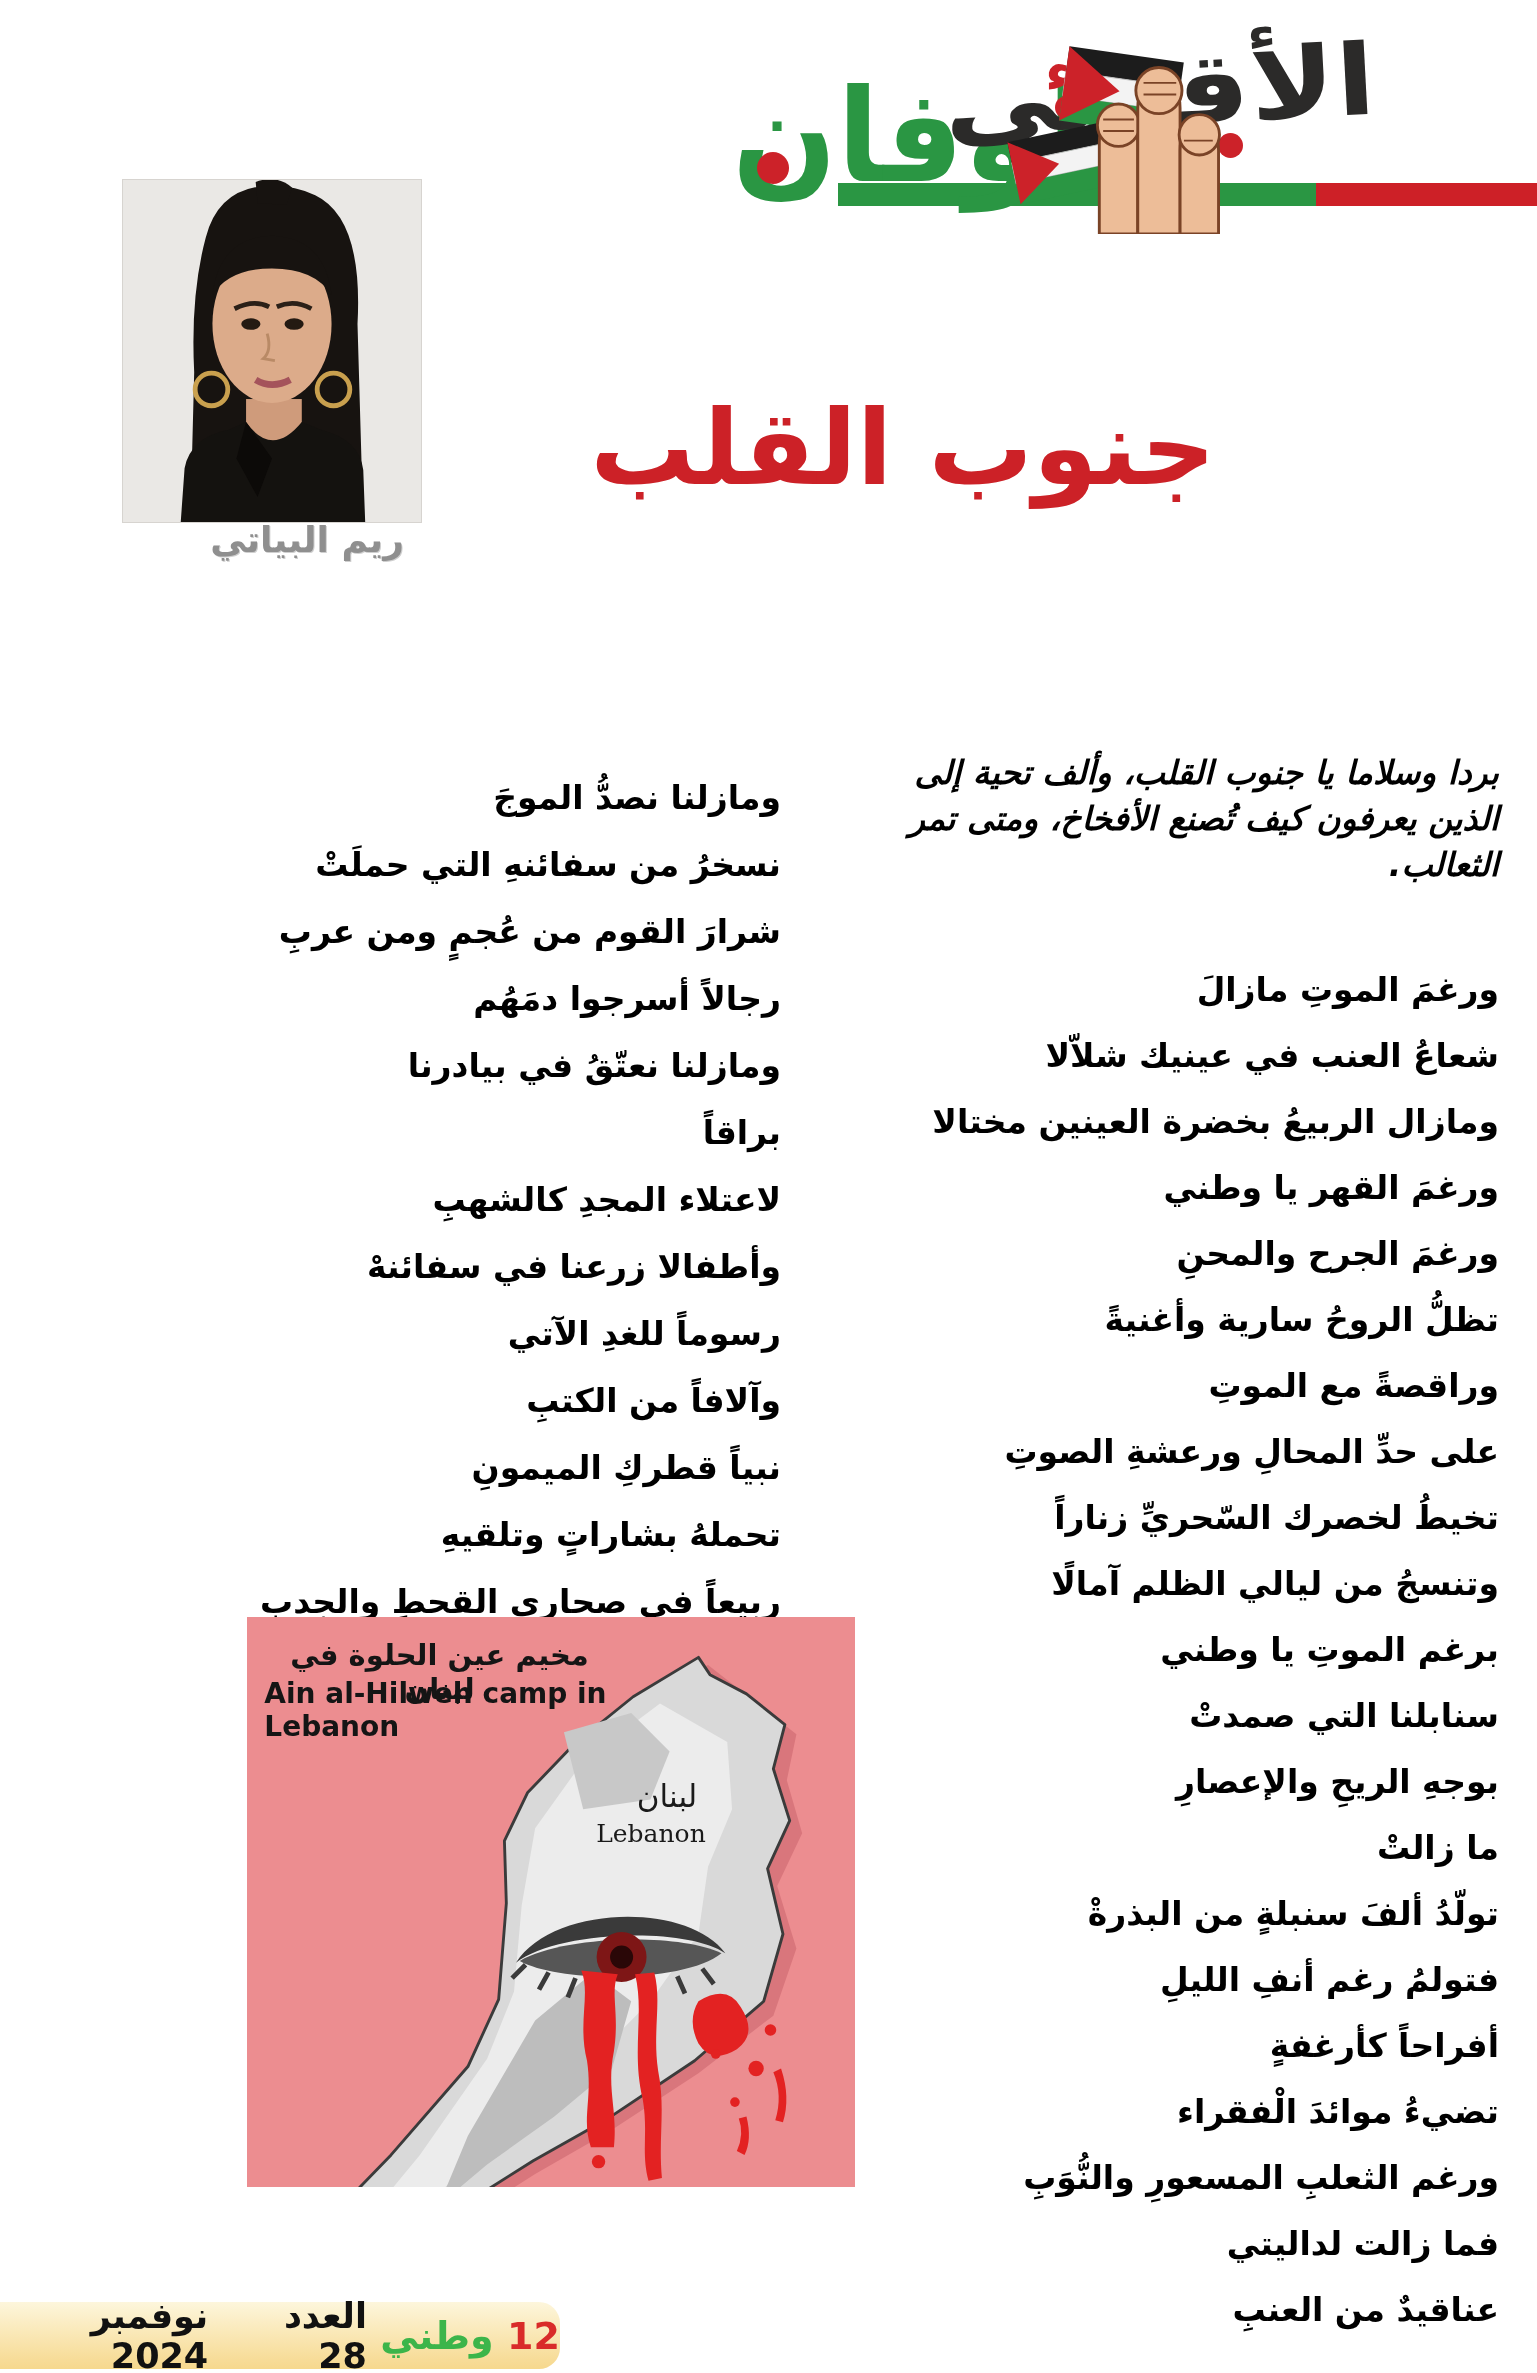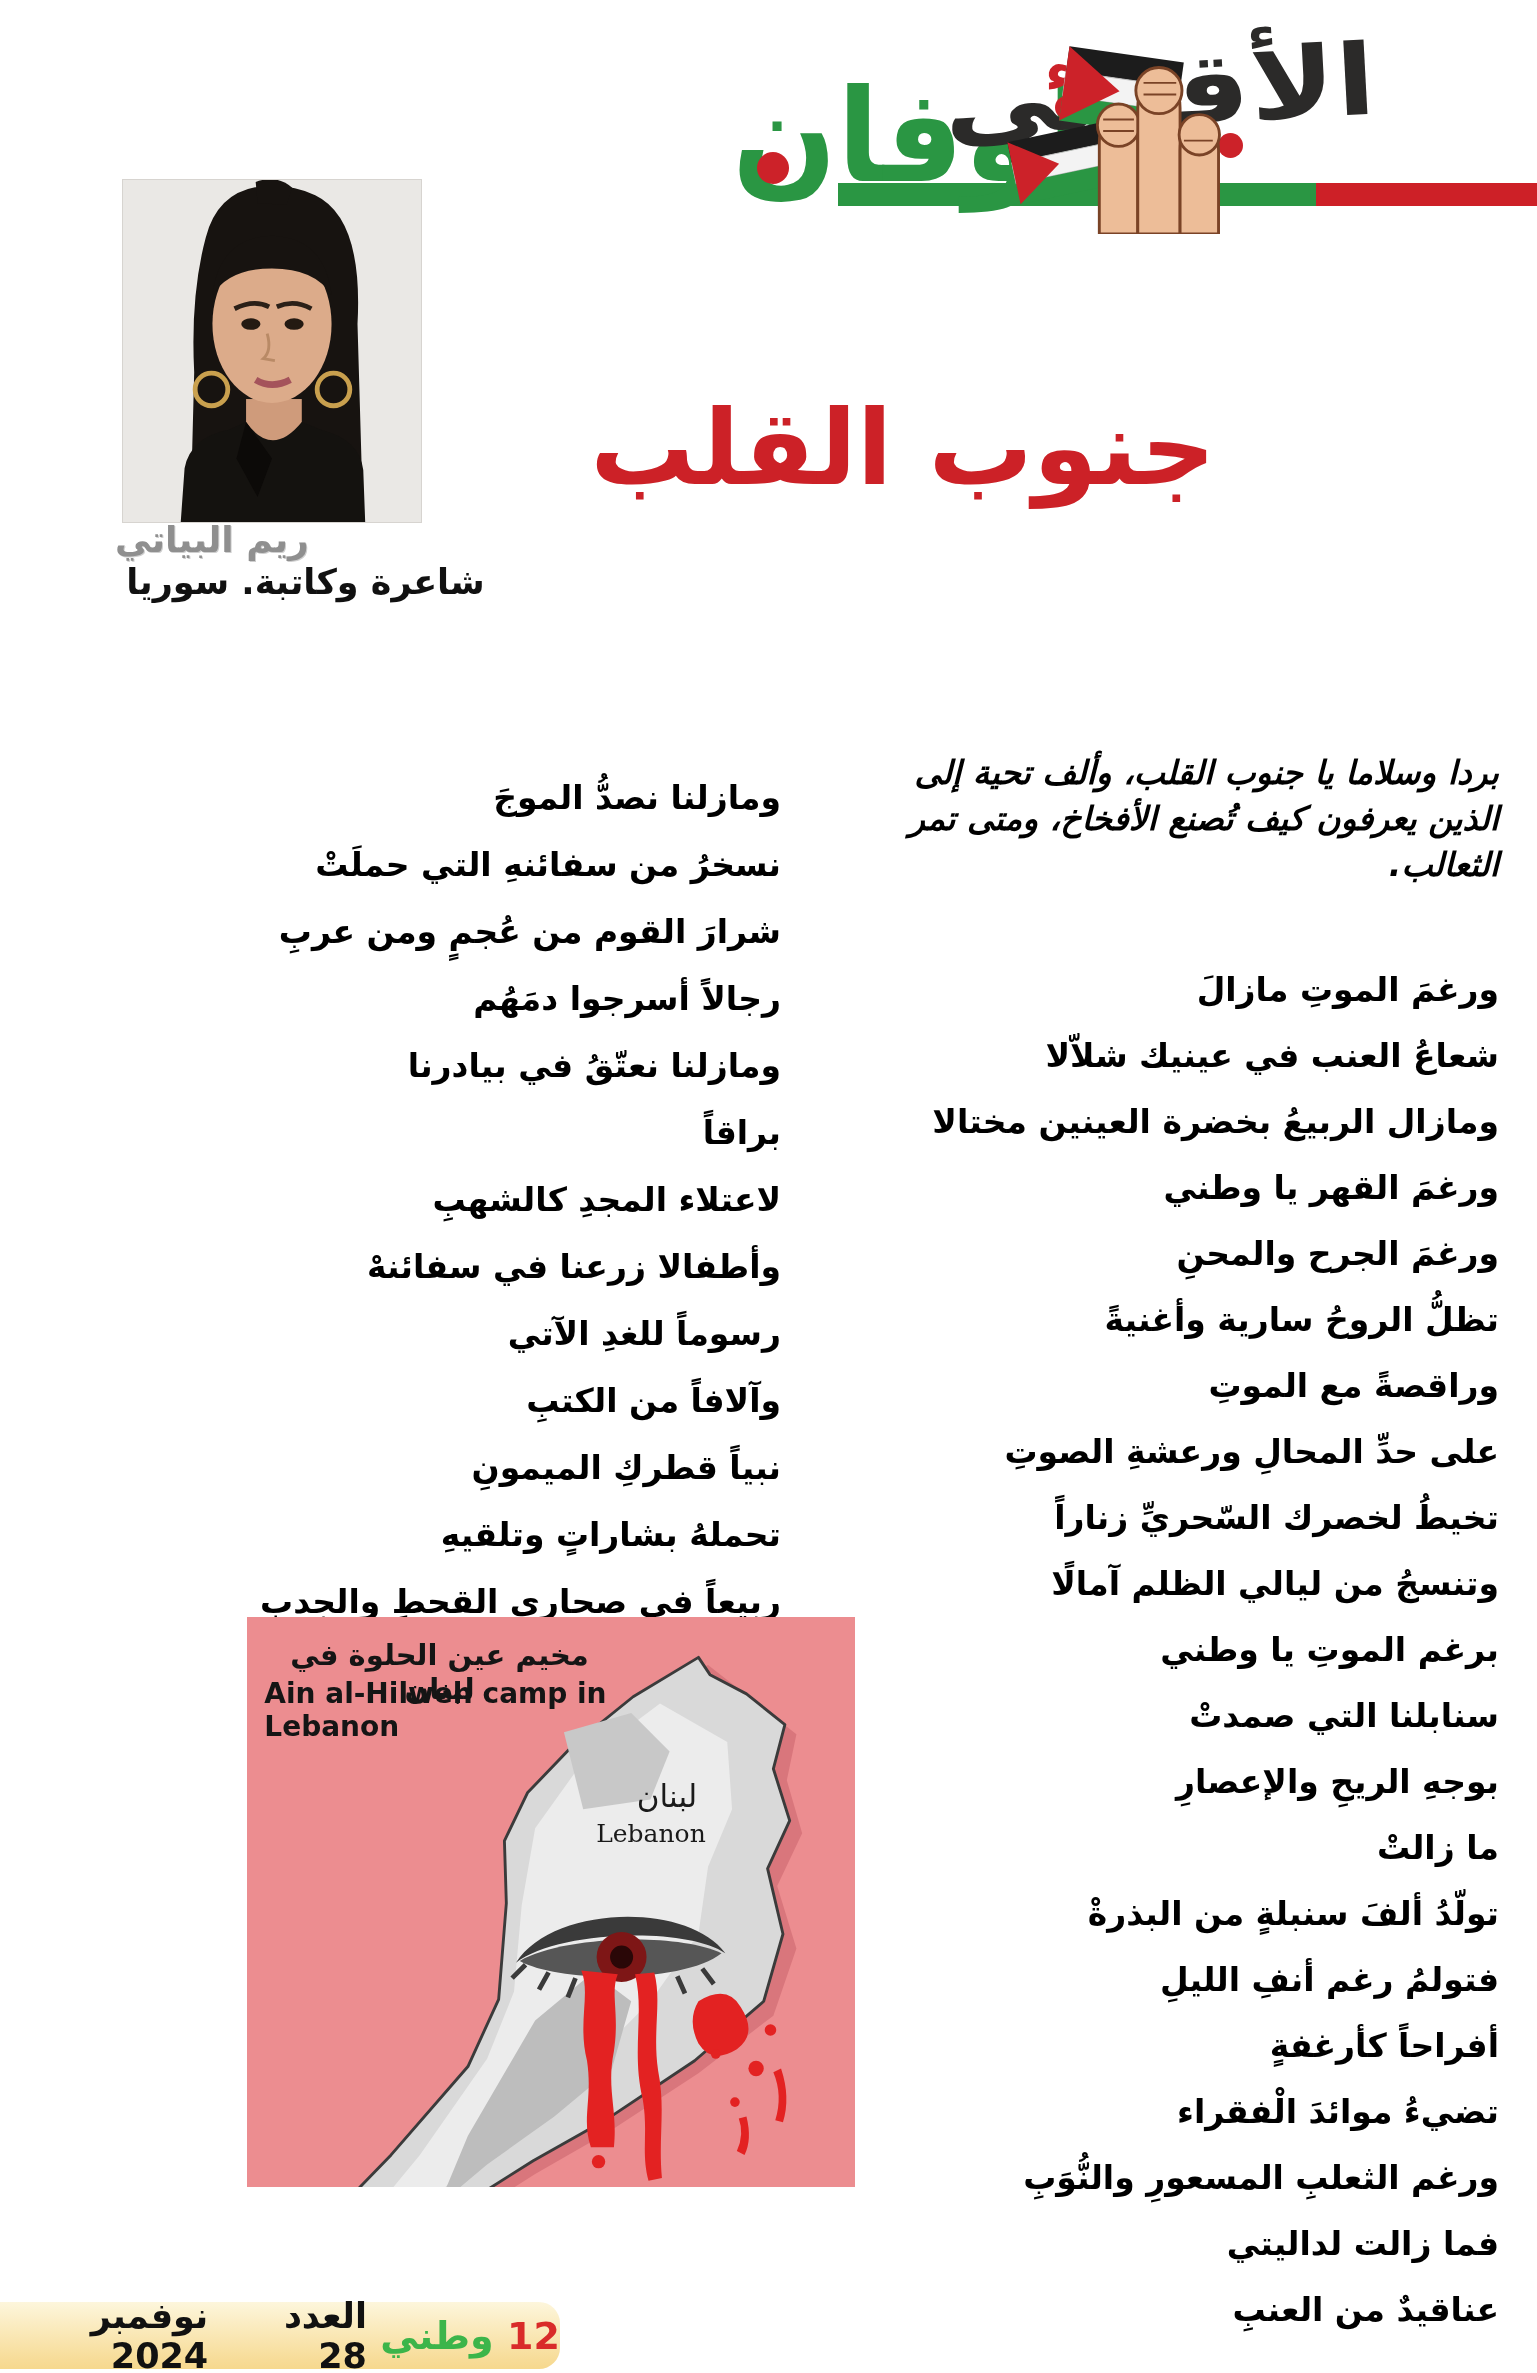--- a/index.html
+++ b/index.html
@@ -20,21 +20,21 @@
   .logo-red-bar{position:absolute;left:1316px;top:183px;width:221px;height:23px;background:#cd2027;}
   .red-dot{position:absolute;border-radius:50%;background:#cc2229;}
   .dot-noon{left:757px;top:152px;width:32px;height:32px;}
   .dot-qaf{left:1055px;top:96px;width:23px;height:23px;}
   .dot-feh{left:1218px;top:133px;width:25px;height:25px;}
   .hamza-red{position:absolute;left:1045px;top:46px;color:#cc2229;font-size:54px;font-weight:bold;line-height:1;}
   .logo-art{position:absolute;left:1007px;top:27px;}
   
   .photo{position:absolute;left:123px;top:180px;width:298px;height:342px;background:#e9e7e4;outline:1px solid #d7d4d0;}
   .author-name{
-    position:absolute;left:115px;top:519px;width:384px;text-align:left;
+    position:absolute;left:115px;top:519px;width:384px;text-align:center;
     font-size:36px;font-weight:bold;color:#8f8f8f;text-shadow:1px 1px 0 #cfcfcf;
   }
   .author-role{position:absolute;left:104px;top:562px;width:403px;text-align:center;font-size:35px;font-weight:bold;color:#111;}
   
   .poem-title{
     position:absolute;left:567px;top:386px;width:672px;text-align:center;
     font-size:104px;font-weight:bold;color:#cc2127;line-height:1.2;
   }
   
   .col{position:absolute;direction:rtl;text-align:right;color:#000;font-weight:bold;}
@@ -132,21 +132,20 @@
       <path d="M138 208 q17 10 36 0" stroke="#a4535b" stroke-width="7" fill="none"></path>
 
       <circle cx="92" cy="218" r="17" stroke="#c9a04e" stroke-width="5" fill="none"></circle>
       <circle cx="219" cy="218" r="17" stroke="#c9a04e" stroke-width="5" fill="none"></circle>
 
       <path d="M60 356 L64 300 Q70 268 110 260 L128 252 Q155 290 186 252 L206 260 Q246 270 250 302 L252 356 Z" fill="#14120f"></path>
       <path d="M128 252 L118 290 L140 330 L155 290 Z" fill="#0c0a08"></path>
     </svg>
   </div>
   <div class="author-name">ريم البياتي</div>
-  <div class="author-role">شاعرة وكاتبة. سوريا</div>
 
   <div class="poem-title">جنوب القلب</div>
 
   <div class="col col-right-intro">
     <div class="intro-line">بردا وسلاما يا جنوب القلب، وألف تحية إلى</div>
     <div class="intro-line">الذين يعرفون كيف تُصنع الأفخاخ، ومتى تمر</div>
     <div class="intro-line">الثعالب.</div>
   </div>
   <div class="col col-right-verses">
     <div class="verse">ورغمَ الموتِ مازالَ</div>

